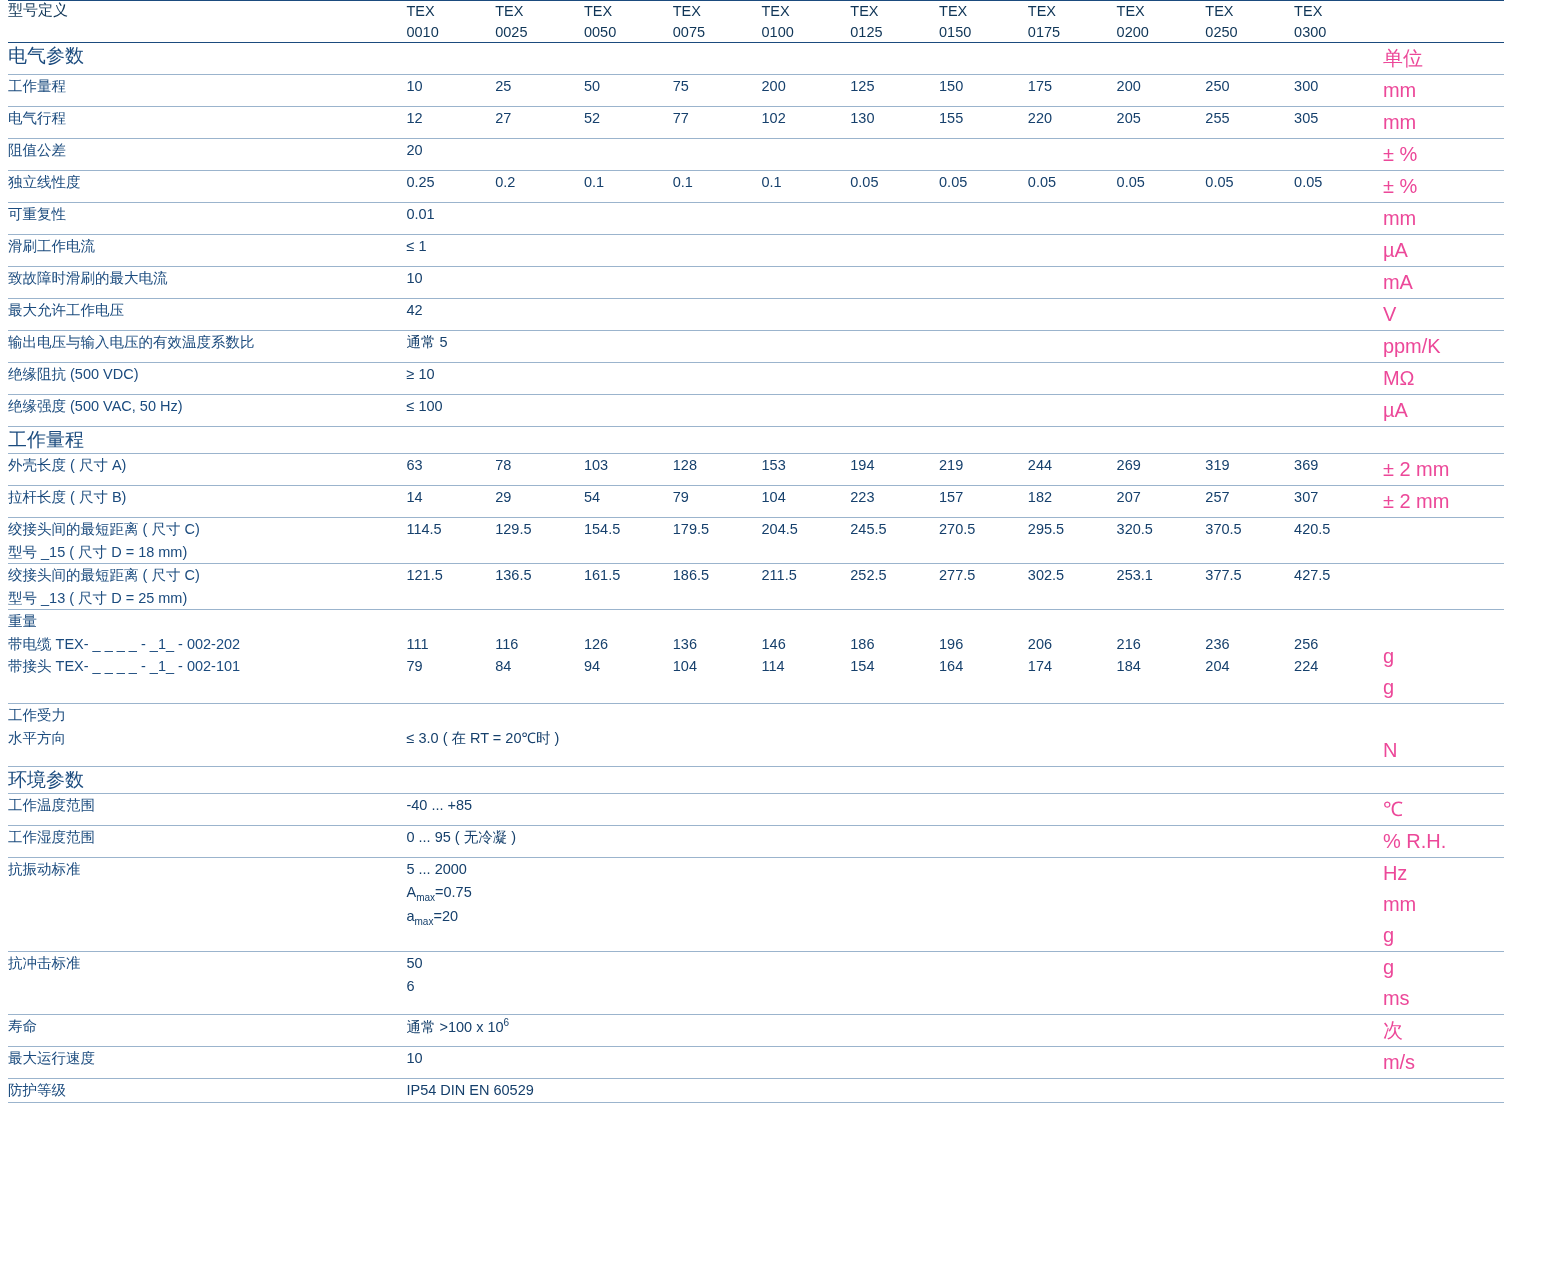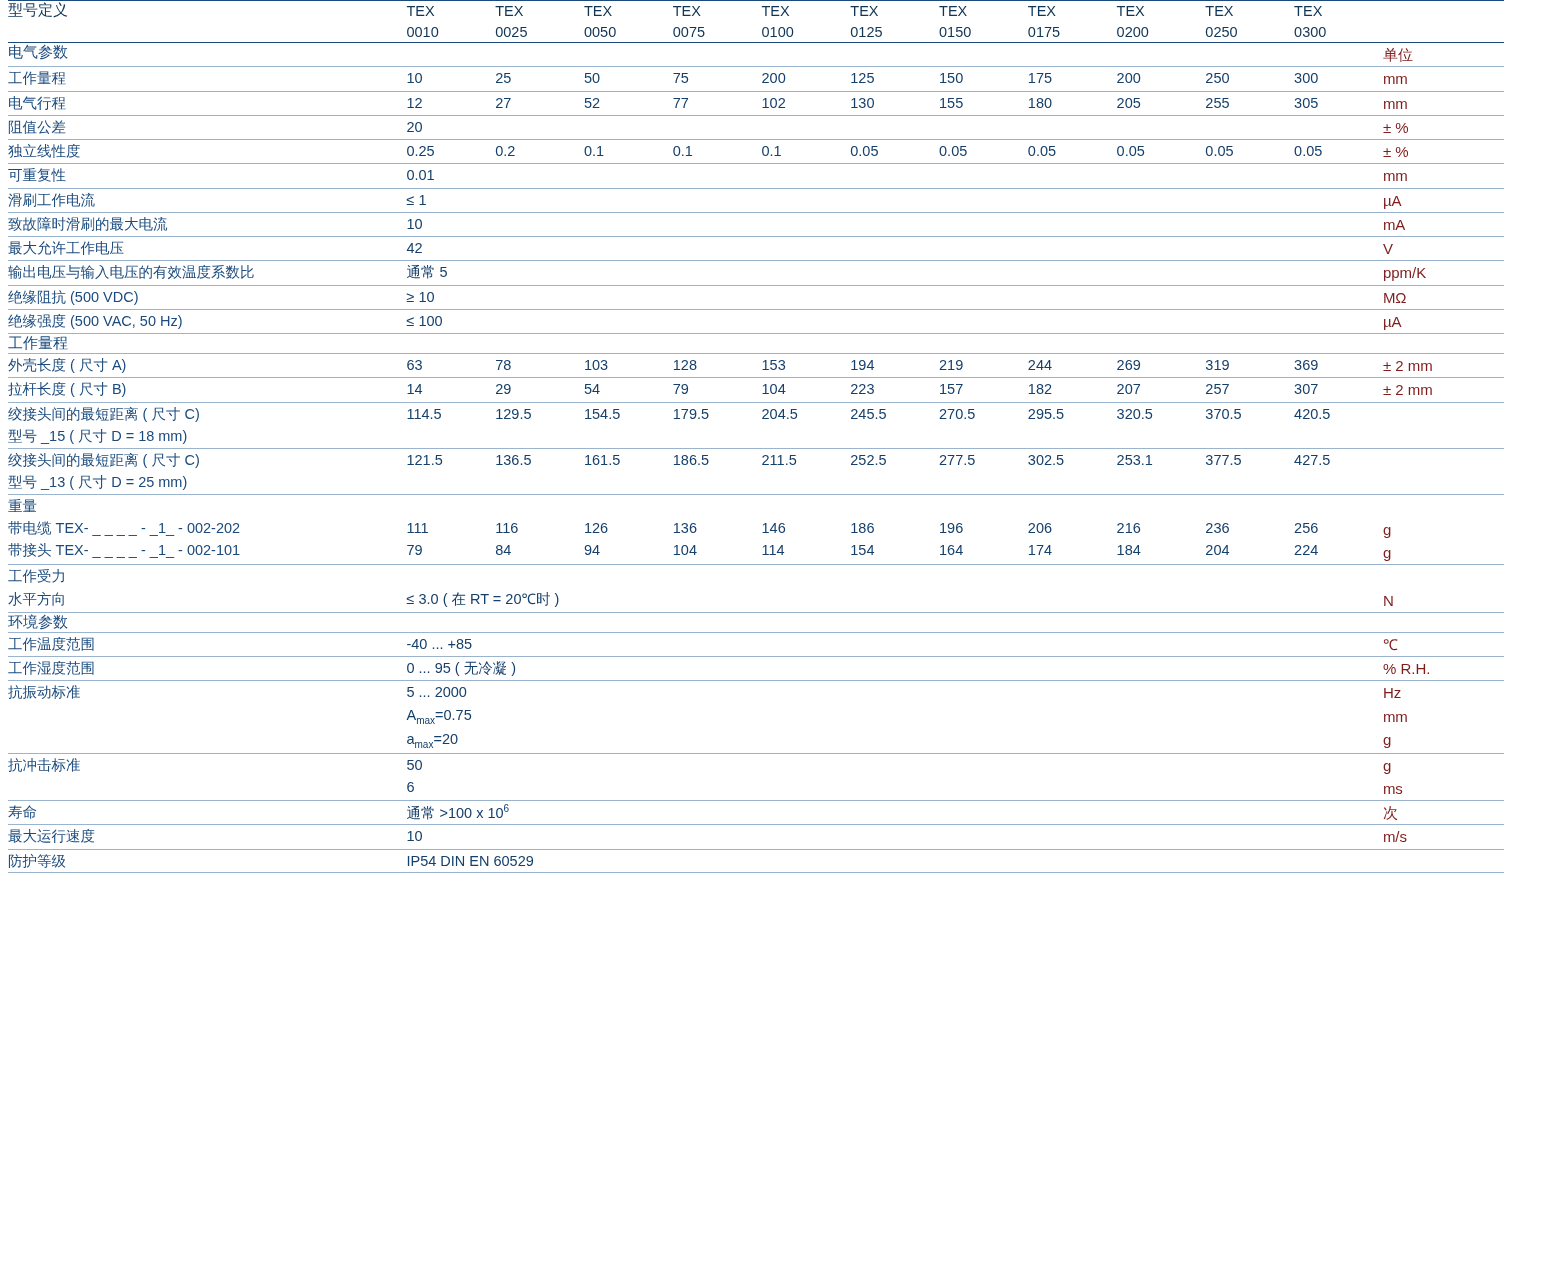--- a/index.html
+++ b/index.html
@@ -49,39 +49,39 @@
   .c-val {
     width: 88px;
     padding: 9px 2px 9px 0;
     font-size: 14.5px;
     color: #16406c;
     line-height: 1.55;
   }
   .c-unit {
     width: 120px;
     padding: 9px 2px 9px 4px;
-    font-size: 15px;
-    color: #7f1d1d;
+    font-size: 20px;
+    color: #ec4899;
     line-height: 1.55;
   }
   .hdr-cell {
     font-size: 14.5px;
     color: #0f3557;
     padding: 10px 2px 12px 0;
     line-height: 1.42;
     white-space: pre-line;
   }
   .hdr-label {
     font-weight: bold;
     font-size: 15px;
     color: #0f3557;
     padding: 10px 4px 12px 4px;
   }
   .section-title {
-    font-size: 15px;
+    font-size: 19px;
     color: #1b4b7e;
     padding: 9px 4px 9px 4px;
   }
   .span-val {
     padding: 9px 2px 9px 0;
     font-size: 14.5px;
     color: #16406c;
     line-height: 1.55;
   }
   .multiline {
@@ -167,21 +167,21 @@
         </tr>
         <tr class="row">
           <td class="c-label multiline">电气行程</td>
           <td class="c-val">12</td>
           <td class="c-val">27</td>
           <td class="c-val">52</td>
           <td class="c-val">77</td>
           <td class="c-val">102</td>
           <td class="c-val">130</td>
           <td class="c-val">155</td>
-          <td class="c-val">180</td>
+          <td class="c-val">220</td>
           <td class="c-val">205</td>
           <td class="c-val">255</td>
           <td class="c-val">305</td>
           <td class="c-unit multiline">mm</td>
         </tr>
         <tr class="row">
           <td class="c-label multiline">阻值公差</td>
           <td class="span-val multiline" colspan="11">20</td>
           <td class="c-unit multiline">± %</td>
         </tr>

